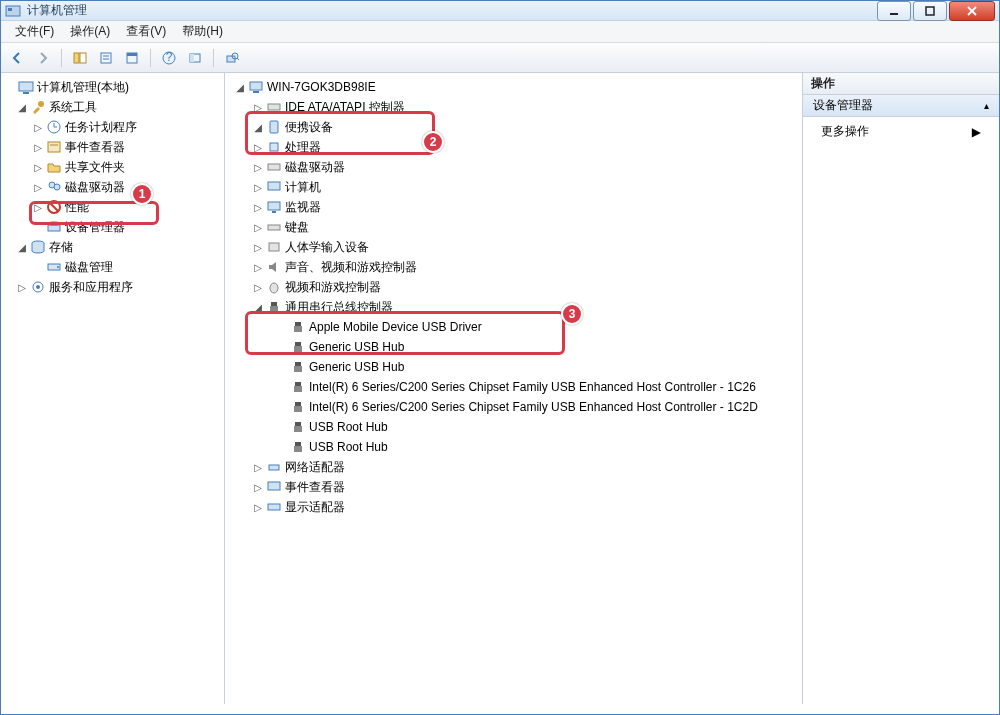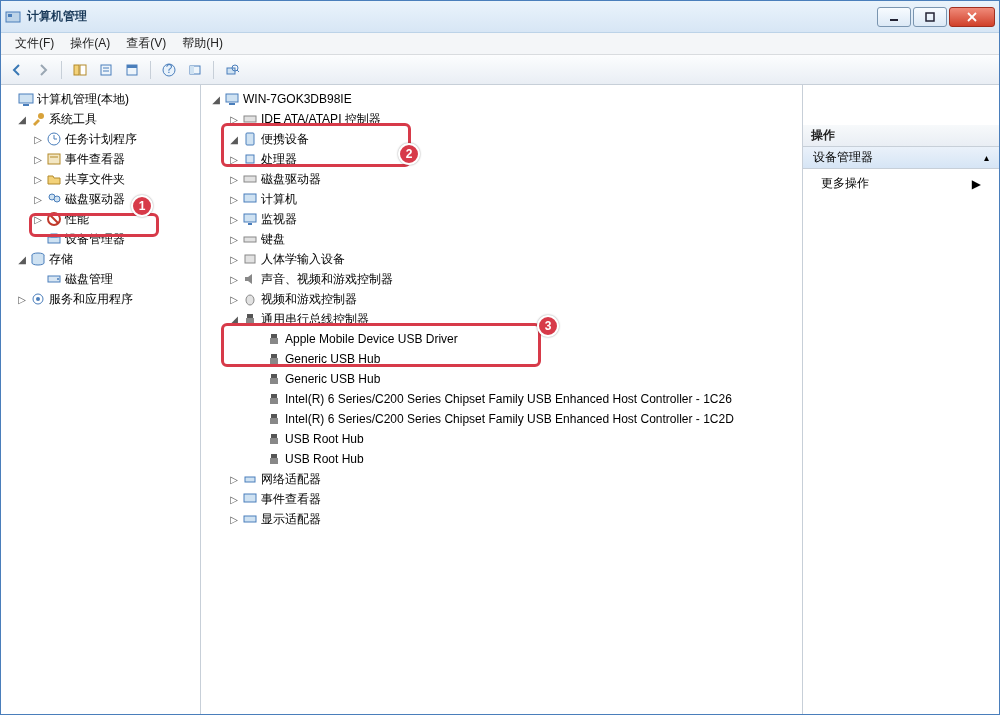--- a/index.html
+++ b/index.html
@@ -1,42 +1,42 @@
 <!DOCTYPE html>
 <html><head>
 <meta charset="utf-8">
 <style>
 * { box-sizing: border-box; margin: 0; padding: 0; font-family: "Microsoft YaHei", "SimSun", Tahoma, sans-serif; font-size: 12px; }
 body { background: #fff; width: 1000px; height: 715px; overflow: hidden; border: 1px solid #4a7ebb; }
 
 
-.titlebar { height: 32px; background: linear-gradient(#eaf3fb, #d7e6f5); display: flex; align-items: center; padding: 0 4px; border-bottom: 1px solid #bcd3e8; font-weight: bold; }
+.titlebar { height: 20px; background: linear-gradient(#eaf3fb, #d7e6f5); display: flex; align-items: center; padding: 0 4px; border-bottom: 1px solid #bcd3e8; }
 .titlebar .icon { width: 16px; height: 16px; margin-right: 6px; }
 .titlebar .title { color: #1a3a5a; }
 .titlebar .spacer { flex: 1; }
 .winbtns { display: flex; }
 .winbtn { width: 34px; height: 20px; margin-left: 2px; border: 1px solid #7a95b0; border-radius: 3px; display: flex; align-items: center; justify-content: center; background: linear-gradient(#f7fbff,#dce9f6); cursor: default; }
 .winbtn.close { width: 46px; background: linear-gradient(#f08b7a,#d0402a); border-color: #a12f1f; color: #fff; }
 .winbtn svg { width: 10px; height: 10px; }
 
 
 .menubar { height: 22px; background: #f4f6f8; display: flex; align-items: center; padding: 0 6px; border-bottom: 1px solid #d9dcdf; }
 .menuitem { padding: 2px 8px; color: #222; cursor: default; }
 
 
 .toolbar { height: 30px; background: linear-gradient(#fcfdfe,#e9eef4); border-bottom: 1px solid #c7cfd8; display: flex; align-items: center; padding: 0 4px; gap: 2px; }
 .tbtn { width: 24px; height: 24px; display: flex; align-items: center; justify-content: center; border: 1px solid transparent; }
 .tsep { width: 1px; height: 18px; background: #c7cfd8; margin: 0 4px; }
 
 
 .main { display: flex; height: calc(100% - 82px); }
 .panel { overflow: auto; }
-.panel.left { width: 200px; border-right: 1px solid #c7cfd8; padding: 4px 2px; }
+.panel.left { width: 224px; border-right: 1px solid #c7cfd8; padding: 4px 2px; }
 .panel.center { flex: 1; border-right: 1px solid #c7cfd8; padding: 4px 2px; position: relative; }
-.panel.right { width: 196px; margin-top: 40px; }
+.panel.right { width: 196px; }
 
 
 .tree ul { list-style: none; padding-left: 0; }
 .tree li { position: relative; }
 .node { display: flex; align-items: center; height: 20px; white-space: nowrap; cursor: default; padding-right: 4px; }
 .node .tw { width: 14px; height: 14px; display: inline-flex; align-items: center; justify-content: center; margin-right: 0px; color: #5a5a5a; font-size: 10px; }
 .node .ic { width: 16px; height: 16px; margin: 0 3px 0 1px; display: inline-flex; align-items: center; justify-content: center; }
 .node .lbl { color: #000; }
 
 

